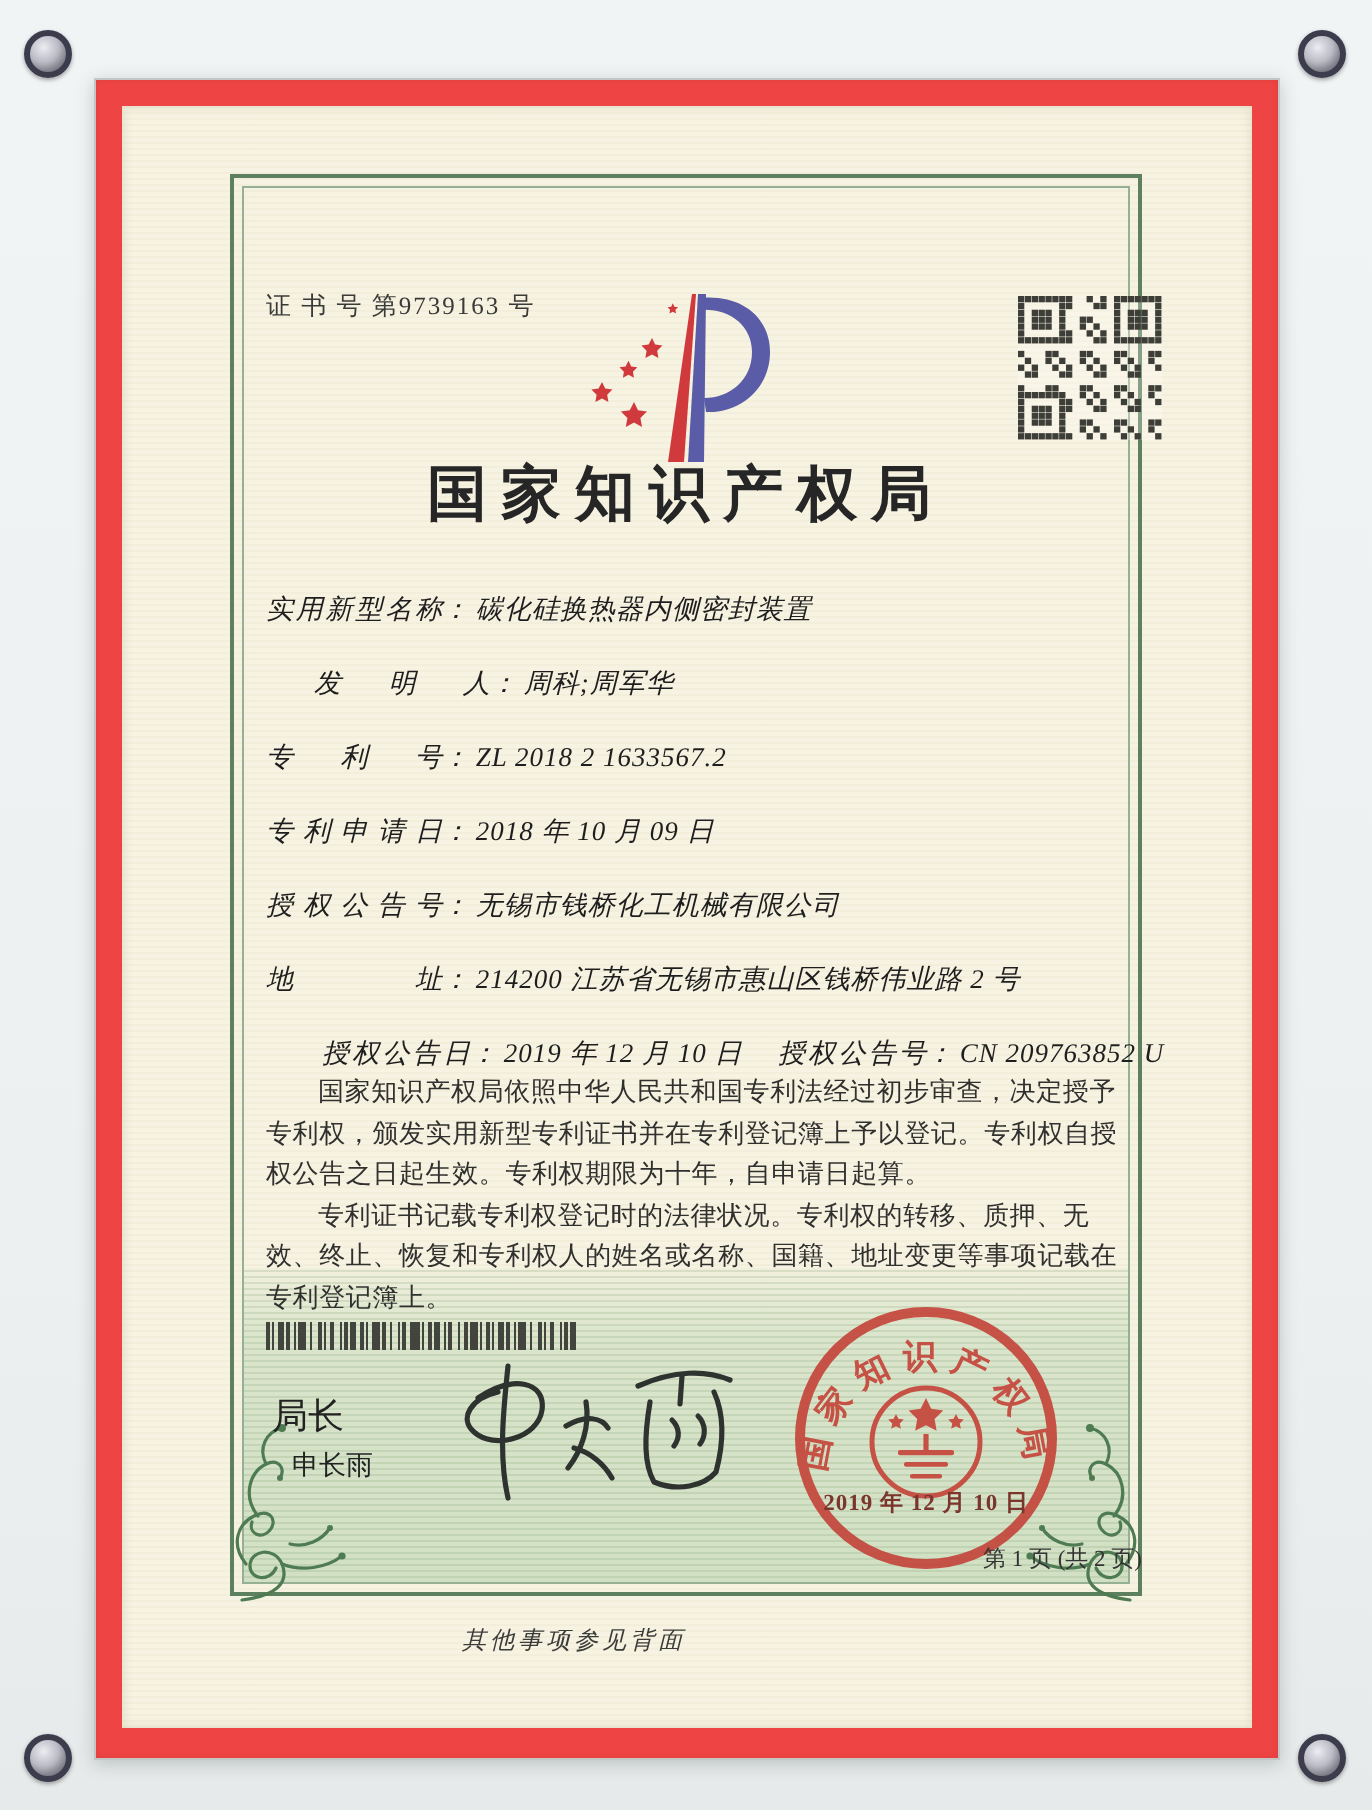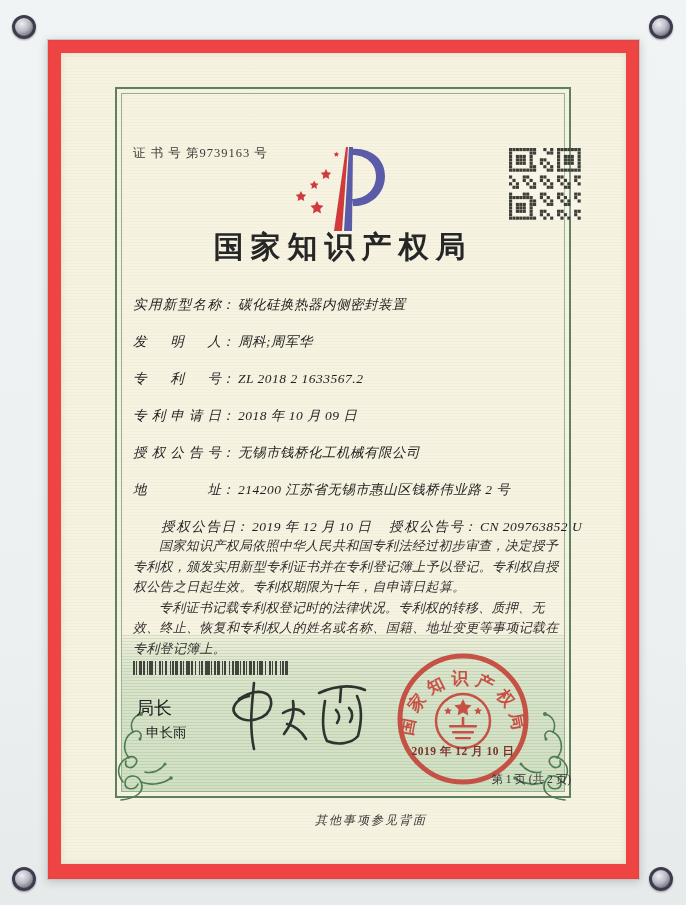--- a/index.html
+++ b/index.html
@@ -58,36 +58,36 @@
   .flabel{
     display:inline-block;width:88px;text-align:justify;text-align-last:justify;
     vertical-align:bottom;
   }
   .flabel.short{width:74px;margin-left:28px;}
   .fcolon{display:inline-block;}
   .fvalue{letter-spacing:.5px;}
   .fpair2{position:absolute;left:228px;top:0;}
   .paras{
     position:absolute;left:72px;top:483px;width:426px;
-    font-size:13px;line-height:20.5px;font-style:italic;color:#30302e;
+    font-size:13px;line-height:20.5px;color:#30302e;
     letter-spacing:.3px;
   }
   .paras p{margin:0;text-indent:2em;}
   .barcode{position:absolute;left:72px;top:608px;}
   .director-title{position:absolute;left:75px;top:643px;font-size:18px;color:#222;}
   .director-name{position:absolute;left:85px;top:671px;font-size:13.5px;color:#222;text-align:right;}
   .signature{position:absolute;left:158px;top:626px;}
   .seal{position:absolute;left:330px;top:594px;opacity:.88;}
   .seal-date{
     position:absolute;left:334px;top:691px;width:136px;text-align:center;
     font-size:11.5px;color:#7b352c;font-weight:600;letter-spacing:.5px;
   }
   .page-num{position:absolute;left:54px;top:719px;width:456px;text-align:right;font-size:11.5px;color:#333;}
   .back-note{
-    position:absolute;left:170px;top:759px;width:280px;text-align:center;
+    position:absolute;left:170px;top:759px;width:280px;text-align:left;
     font-size:12px;font-style:italic;letter-spacing:2px;color:#3b3b39;
   }
 </style>
 </head>
 <body>
 
 <div class="screw" style="left:12px;top:15px;"></div>
 <div class="screw" style="left:649px;top:15px;"></div>
 <div class="screw" style="left:12px;top:867px;"></div>
 <div class="screw" style="left:649px;top:867px;"></div>
@@ -344,21 +344,21 @@
         <rect x="68.57" y="68.57" width="3.15" height="3.15"></rect>
       </svg>
 
     <div class="title">国家知识产权局</div>
 
     <div class="fields">
       <div class="frow" style="top:0px;">
         <span class="flabel">实用新型名称</span><span class="fcolon">：</span>
         <span class="fvalue">碳化硅换热器内侧密封装置</span>
       </div>
-      <div class="frow" style="top:37px;">
+      <div class="frow" style="top:37px;margin-left:24px;">
         <span class="flabel">发明人</span><span class="fcolon">：</span>
         <span class="fvalue">周科;周军华</span>
       </div>
       <div class="frow" style="top:74px;">
         <span class="flabel">专利号</span><span class="fcolon">：</span>
         <span class="fvalue">ZL 2018 2 1633567.2</span>
       </div>
       <div class="frow" style="top:111px;">
         <span class="flabel">专利申请日</span><span class="fcolon">：</span>
         <span class="fvalue">2018 年 10 月 09 日</span>

